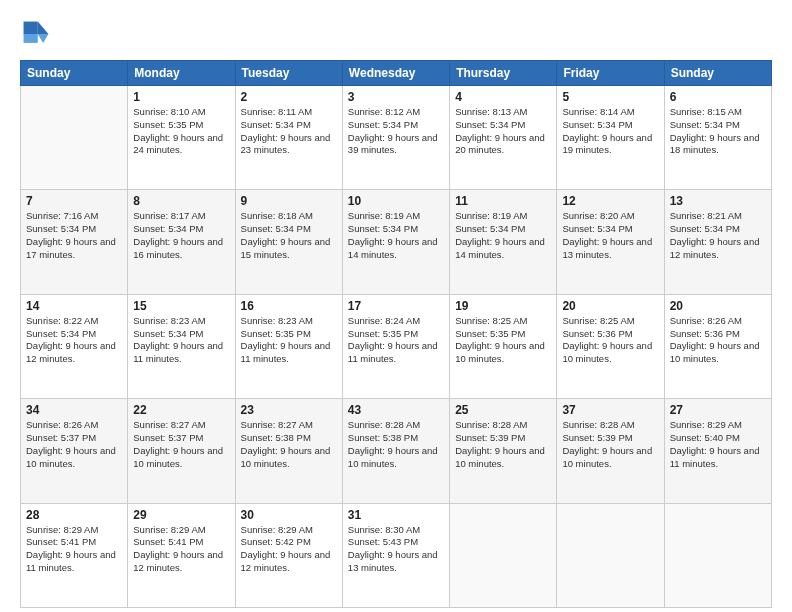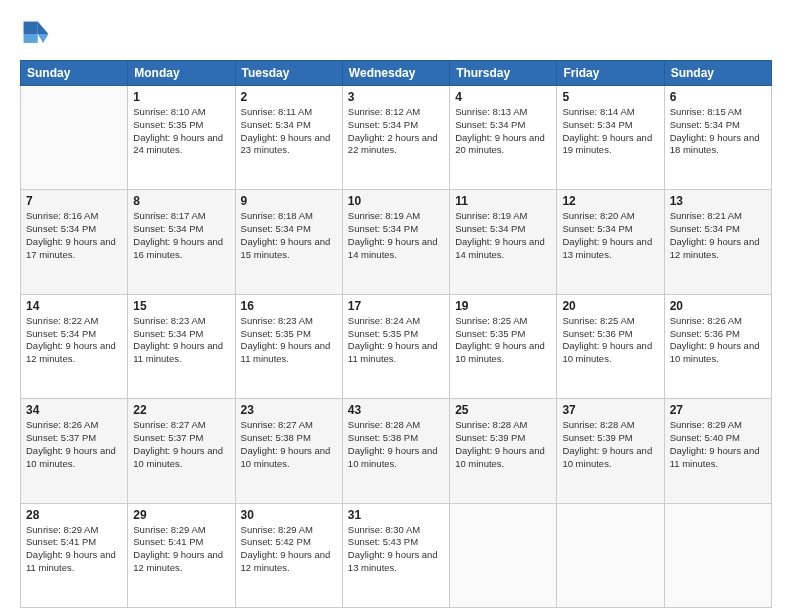--- a/index.html
+++ b/index.html
@@ -142,21 +142,21 @@
           <td>
             <span class="day-number">2</span>
             <span class="cell-line">Sunrise: 8:11 AM</span>
             <span class="cell-line">Sunset: 5:34 PM</span>
             <span class="cell-line">Daylight: 9 hours and 23 minutes.</span>
           </td>
           <td>
             <span class="day-number">3</span>
             <span class="cell-line">Sunrise: 8:12 AM</span>
             <span class="cell-line">Sunset: 5:34 PM</span>
-            <span class="cell-line">Daylight: 2 hours and 22 minutes.</span>
+            <span class="cell-line">Daylight: 9 hours and 39 minutes.</span>
           </td>
           <td>
             <span class="day-number">4</span>
             <span class="cell-line">Sunrise: 8:13 AM</span>
             <span class="cell-line">Sunset: 5:34 PM</span>
             <span class="cell-line">Daylight: 9 hours and 20 minutes.</span>
           </td>
           <td>
             <span class="day-number">5</span>
             <span class="cell-line">Sunrise: 8:14 AM</span>
@@ -166,21 +166,21 @@
           <td>
             <span class="day-number">6</span>
             <span class="cell-line">Sunrise: 8:15 AM</span>
             <span class="cell-line">Sunset: 5:34 PM</span>
             <span class="cell-line">Daylight: 9 hours and 18 minutes.</span>
           </td>
         </tr>
         <tr class="row-alt">
           <td>
             <span class="day-number">7</span>
-            <span class="cell-line">Sunrise: 8:16 AM</span>
+            <span class="cell-line">Sunrise: 7:16 AM</span>
             <span class="cell-line">Sunset: 5:34 PM</span>
             <span class="cell-line">Daylight: 9 hours and 17 minutes.</span>
           </td>
           <td>
             <span class="day-number">8</span>
             <span class="cell-line">Sunrise: 8:17 AM</span>
             <span class="cell-line">Sunset: 5:34 PM</span>
             <span class="cell-line">Daylight: 9 hours and 16 minutes.</span>
           </td>
           <td>

